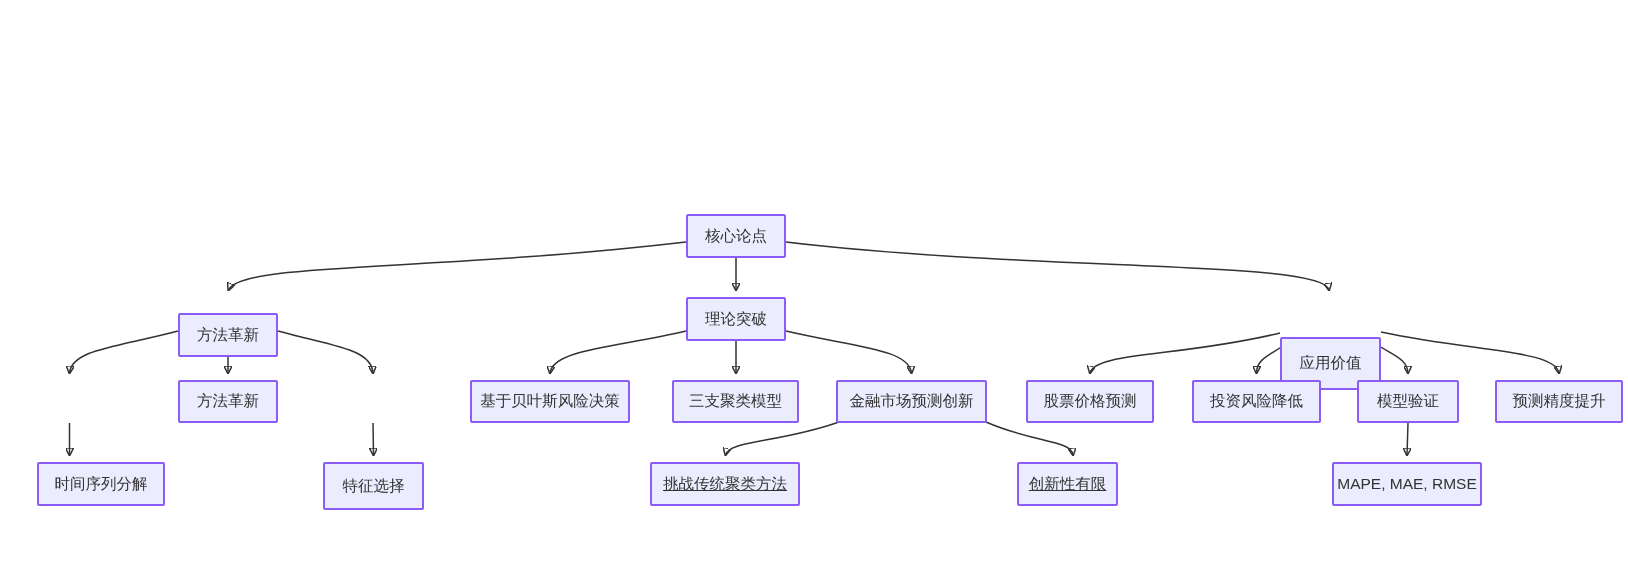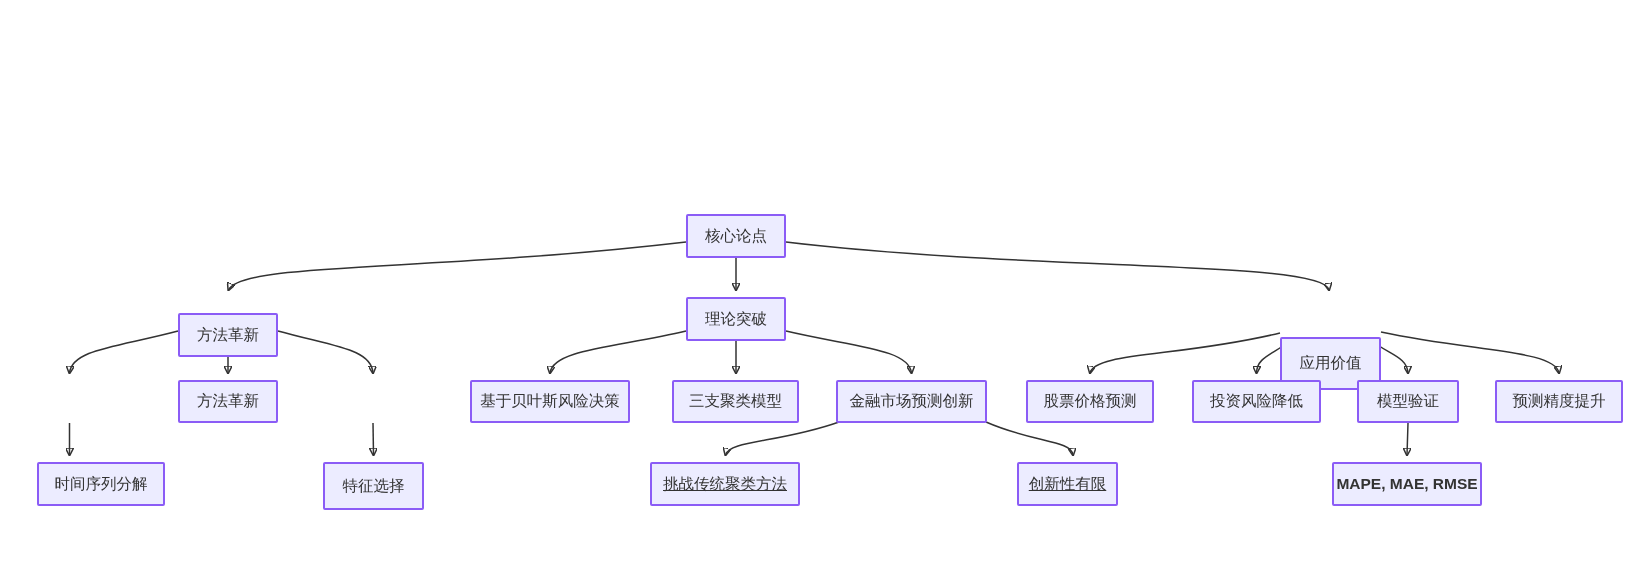--- a/index.html
+++ b/index.html
@@ -85,15 +85,15 @@
   <div class="node" style="left:836px; top:380px; width:151px; height:43px;">金融市场预测创新</div>
   <div class="node" style="left:1026px; top:380px; width:128px; height:43px;">股票价格预测</div>
   <div class="node" style="left:1192px; top:380px; width:129px; height:43px;">投资风险降低</div>
   <div class="node" style="left:1357px; top:380px; width:102px; height:43px;">模型验证</div>
   <div class="node" style="left:1495px; top:380px; width:128px; height:43px;">预测精度提升</div>
 
   <div class="node" style="left:5px; top:462px; width:128px; height:44px;margin-left:32px;">时间序列分解</div>
   <div class="node" style="left:323px; top:462px; width:101px; height:48px;">特征选择</div>
   <div class="node" style="left:650px; top:462px; width:150px; height:44px;text-decoration:underline;">挑战传统聚类方法</div>
   <div class="node" style="left:1017px; top:462px; width:101px; height:44px;text-decoration:underline;">创新性有限</div>
-  <div class="node" style="left:1332px; top:462px; width:150px; height:44px;font-weight:bold;">MAPE, MAE, RMSE</div>
+  <div class="node" style="left:1332px; top:462px; width:150px; height:44px;">MAPE, MAE, RMSE</div>
 
 </div>
 
 </body></html>

